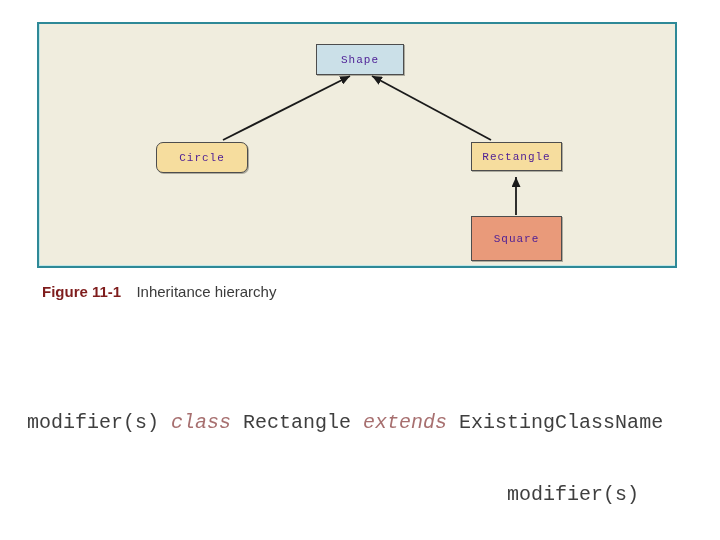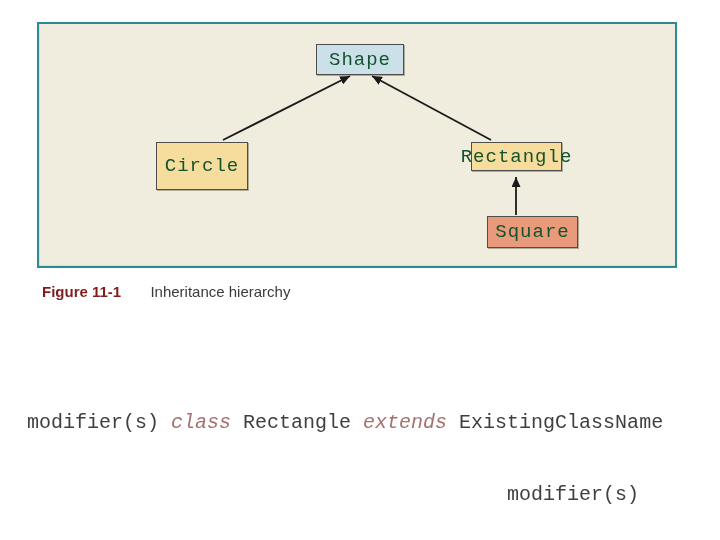--- a/index.html
+++ b/index.html
@@ -37,44 +37,44 @@
   }
   .node {
     position: absolute;
     box-sizing: border-box;
     border: 1px solid #4d4d4d;
     box-shadow: 1px 1px 0 rgba(90, 90, 80, 0.45);
     display: flex;
     align-items: center;
     justify-content: center;
     font-family: "Liberation Mono", "DejaVu Sans Mono", monospace;
-    font-size: 19px;
+    font-size: 11px;
     letter-spacing: 1px;
-    color: #14532d;
+    color: #4c1d95;
   }
   .node-shape     { left: 277px; top: 20px;  width: 88px; height: 31px; background: #cbe0e8; }
-  .node-circle    { left: 117px; top: 118px; width: 92px; height: 48px; background: #f6dd9e; }
+  .node-circle    { left: 117px; top: 118px; width: 92px; height: 31px; background: #f6dd9e; border-radius: 7px; }
   .node-rectangle { left: 432px; top: 118px; width: 91px; height: 29px; background: #f6dd9e; }
-  .node-square    { left: 448px; top: 192px; width: 91px; height: 32px; background: #e99a7a; }
+  .node-square    { left: 432px; top: 192px; width: 91px; height: 45px; background: #e99a7a; }
 
   
   .caption {
     position: absolute;
     left: 42px;
     top: 283px;
     font-size: 15px;
     white-space: nowrap;
   }
   .caption-label {
     font-weight: bold;
     color: #7f1d1d;
   }
   .caption-text {
     color: #3b3b3b;
-    margin-left: 25px;
+    margin-left: 11px;
   }
 
   
   .code {
     position: absolute;
     left: 27px;
     top: 363px;
     font-family: "Liberation Mono", "DejaVu Sans Mono", monospace;
     font-size: 20px;
     line-height: 24px;

